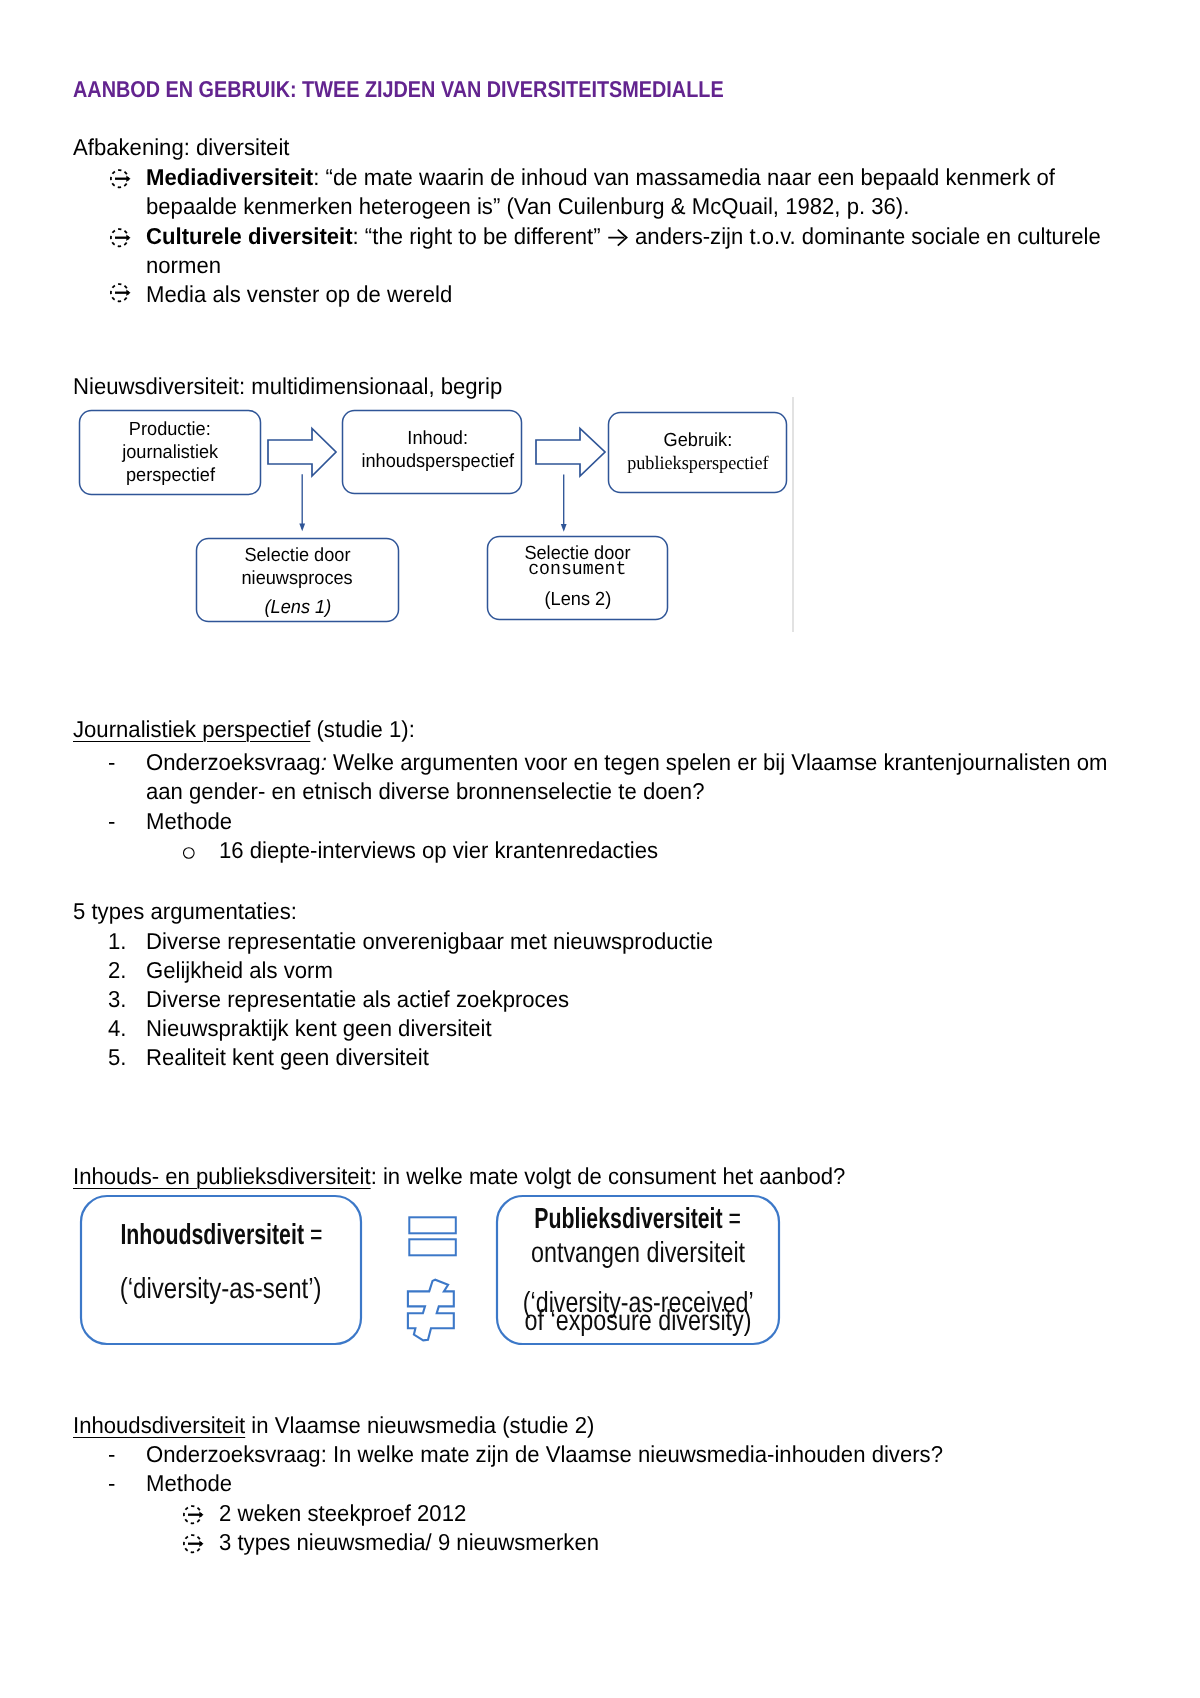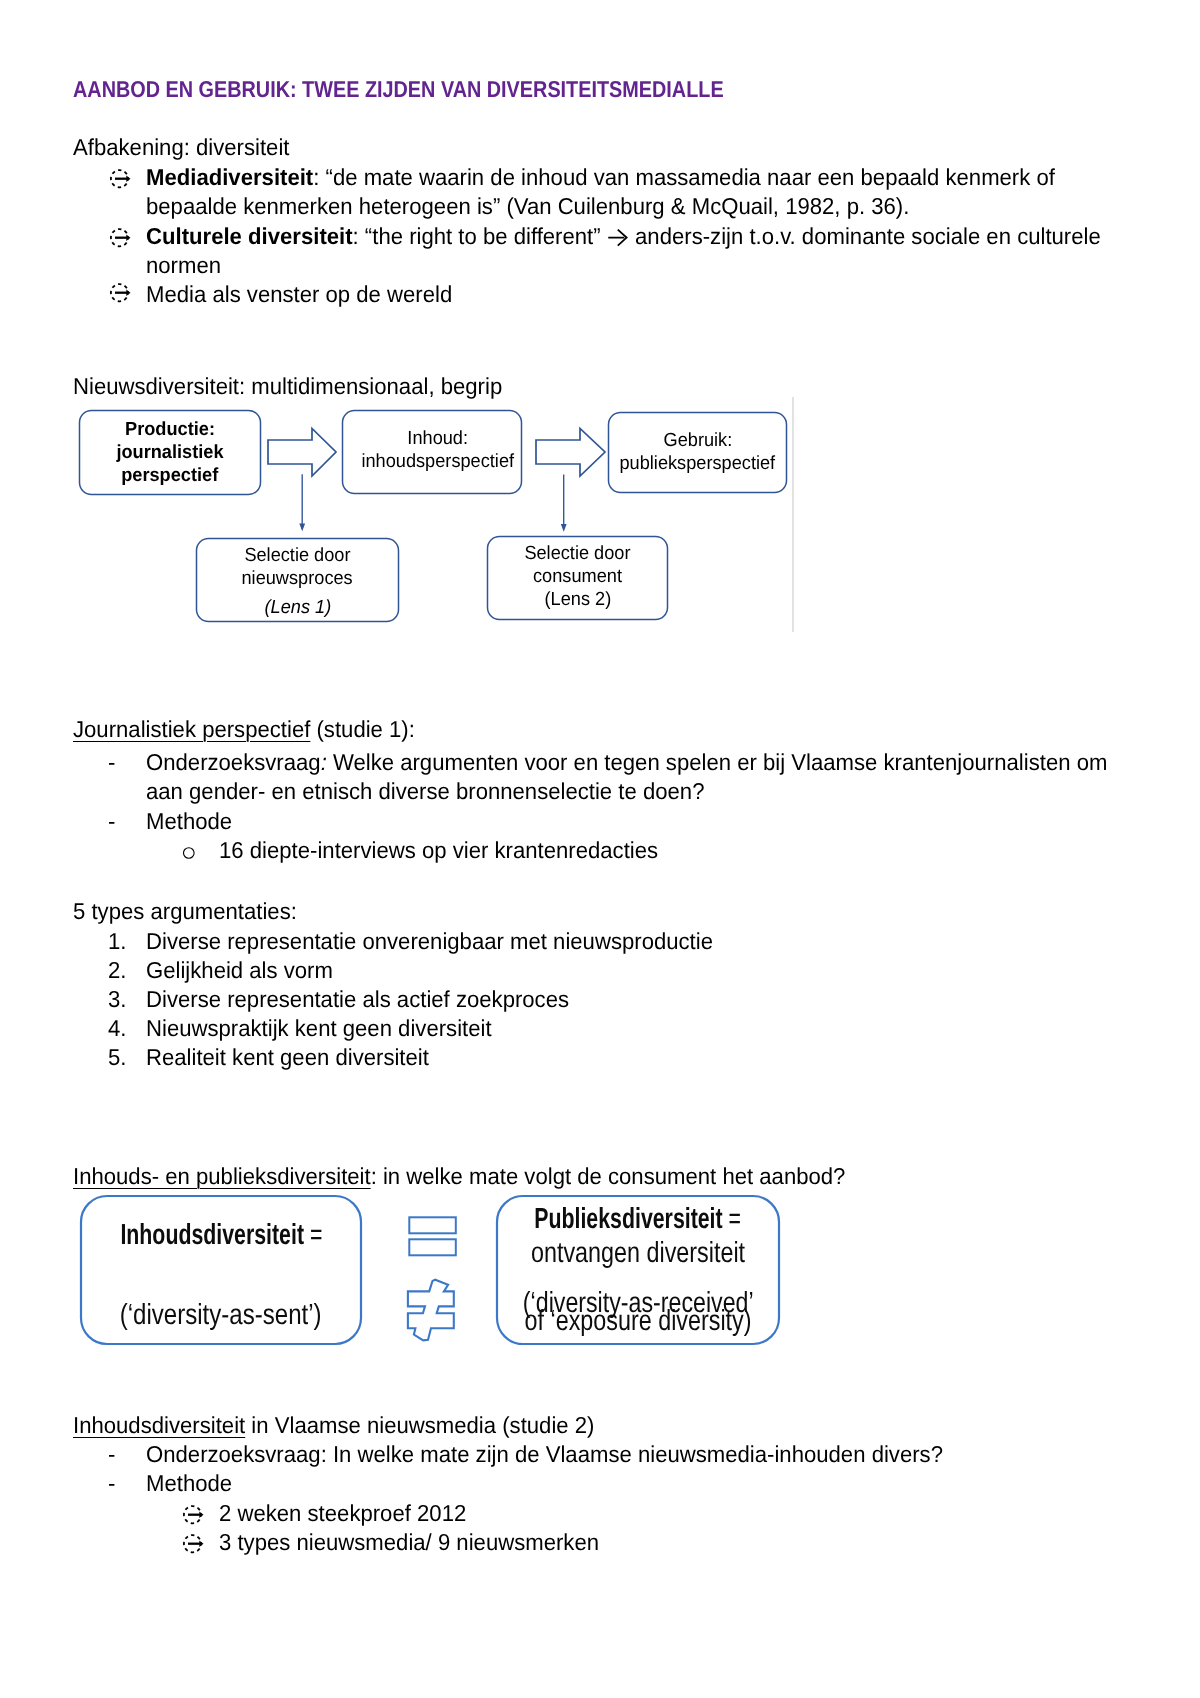--- a/index.html
+++ b/index.html
@@ -77,45 +77,45 @@
   <svg style="position:absolute;left:0;top:0;" width="1200" height="700">
     <g fill="#ffffff" stroke="#2F5597" stroke-width="1.5">
       <rect x="79.5" y="410.5" width="181" height="84" rx="12"></rect>
       <rect x="342.5" y="410.5" width="179" height="83" rx="12"></rect>
       <rect x="608.5" y="412.5" width="178" height="80" rx="12"></rect>
       <rect x="196.5" y="538.5" width="202" height="83" rx="12"></rect>
       <rect x="487.5" y="536.5" width="180" height="83" rx="12"></rect>
     </g>
   </svg>
 
-  <div class="bx" style="left:79px;top:410px;width:182px;height:85px;font-weight:bold;">
+  <div class="bx" style="left:79px;top:410px;width:182px;height:85px;">
     <div class="bxt" style="top:10px;"><span>Productie:</span></div>
     <div class="bxt" style="top:33px;"><span>journalistiek</span></div>
     <div class="bxt" style="top:56px;"><span>perspectief</span></div>
   </div>
 
   <div class="bx" style="left:342px;top:410px;width:180px;height:84px;padding-left:6px;">
     <div class="bxt" style="top:19px;"><span>Inhoud:</span></div>
     <div class="bxt" style="top:42px;"><span>inhoudsperspectief</span></div>
   </div>
 
   <div class="bx" style="left:608px;top:412px;width:179px;height:81px;">
     <div class="bxt" style="top:19px;"><span>Gebruik:</span></div>
-    <div class="bxt" style="top:42px;"><span>publieksperspectief</span></div>
+    <div class="bxt" style="top:42px;font-family:Liberation Serif, serif;"><span>publieksperspectief</span></div>
   </div>
 
   <div class="bx" style="left:196px;top:538px;width:203px;height:84px;">
     <div class="bxt" style="top:8px;"><span>Selectie door</span></div>
     <div class="bxt" style="top:31px;"><span>nieuwsproces</span></div>
     <div class="bxt" style="top:60px;font-style:italic;"><span>(Lens 1)</span></div>
   </div>
 
   <div class="bx" style="left:487px;top:536px;width:181px;height:84px;">
     <div class="bxt" style="top:8px;"><span>Selectie door</span></div>
-    <div class="bxt" style="top:31px;"><span>consument</span></div>
+    <div class="bxt" style="top:24px;font-family:Liberation Mono, monospace;"><span>consument</span></div>
     <div class="bxt" style="top:54px;"><span>(Lens 2)</span></div>
   </div>
 
   <svg class="dgm" width="1200" height="700" style="top:0;left:0;">
     <g fill="none" stroke="#2F5597" stroke-width="1.7">
       <path d="M268 440 H312 V428.5 L336 452 L312 476 V464 H268 Z"></path>
       <path d="M536 440 H580 V428.5 L605 452 L580 476 V464 H536 Z"></path>
     </g>
     <g fill="none" stroke="#2F5597" stroke-width="1.35">
       <path d="M302.2 474.2 V529"></path>
@@ -158,21 +158,21 @@
 
   <svg style="position:absolute;left:0;top:1180px;" width="1200" height="200">
     <g fill="#ffffff" stroke="#3C78C8" stroke-width="2.2">
       <rect x="81" y="16" width="280" height="148" rx="26"></rect>
       <rect x="497" y="16" width="282" height="148" rx="26"></rect>
     </g>
   </svg>
 
   <div class="cbx" style="left:80px;top:1195px;width:282px;height:150px;">
     <div class="cbt" style="top:26px;"><span class="cnd-w" style="transform:scaleX(0.735)"><b class="cnd-b">Inhoudsdiversiteit</b><span class="cnd-r"> =</span></span></div>
-    <div class="cbt" style="top:106px;"><span class="cnd-w cnd-r" style="transform:scaleX(0.83)">(‘diversity-as-sent’)</span></div>
+    <div class="cbt" style="top:80px;"><span class="cnd-w cnd-r" style="transform:scaleX(0.83)">(‘diversity-as-sent’)</span></div>
   </div>
 
   <svg style="position:absolute;left:408px;top:1216px;" width="50" height="42" viewBox="0 0 50 42">
     <g fill="none" stroke="#3C78C8" stroke-width="2.0">
       <rect x="1.3" y="1.3" width="46.5" height="16"></rect>
       <rect x="1.3" y="23.3" width="46.5" height="16"></rect>
     </g>
   </svg>
 
   <svg style="position:absolute;left:406px;top:1277px;" width="50" height="66" viewBox="0 0 50 66">

